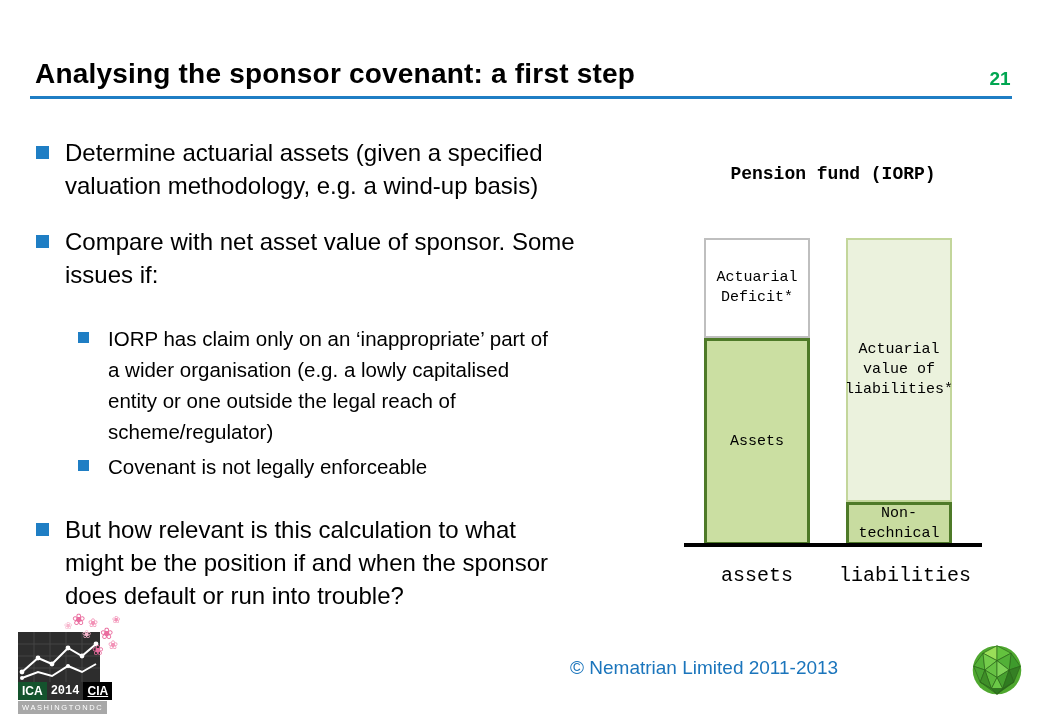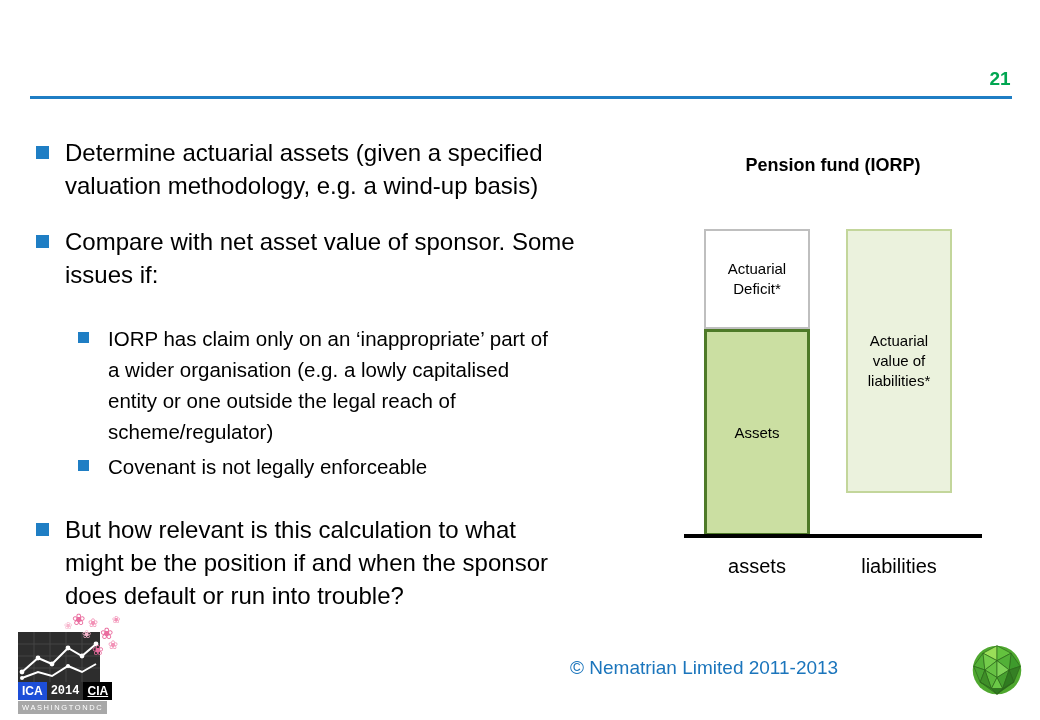--- a/index.html
+++ b/index.html
@@ -24,52 +24,53 @@
   .bullet .sq { position:absolute; left:0; background:#1F7EC4; }
   .bullet .tx { display:block; white-space:pre-line; color:#000; }
   .level1 { left:36px; width:610px; }
   .level1 .sq { width:13px; height:13px; top:10px; }
   .level1 .tx { margin-left:29px; font-size:24px; line-height:33px; }
   .level2 { left:78px; width:570px; }
   .level2 .sq { width:11px; height:11px; top:9px; }
   .level2 .tx { margin-left:30px; font-size:20.5px; line-height:31px; }
 
   
-  .chart { position:absolute; left:684px; top:147px; width:298px; height:470px; }
+  .chart { position:absolute; left:684px; top:156px; width:298px; height:470px;font-family:Liberation Mono, monospace; }
   .chart-title { position:absolute; left:0; top:8px; width:100%; text-align:center;
                  font-size:18px; font-weight:bold; }
   .baseline { position:absolute; left:0; top:387px; width:298px; height:4px; background:#000; z-index:3; }
   .bar { position:absolute; z-index:2; }
   .seg { box-sizing:border-box; width:100%; display:flex; align-items:center; justify-content:center;
          text-align:center; font-size:15px; line-height:20px; white-space:pre-line; }
   .cat { position:absolute; top:408px; width:120px; text-align:center; font-size:20px; }
 
   
   .copyright { position:absolute; left:570px; top:657px; width:378px; text-align:left;
                font-size:19px; color:#1B75BC; }
   .globe { position:absolute; left:969px; top:641px; }
 
   
   .logo { position:absolute; left:16px; top:612px; width:112px; height:106px; }
   .logo-chart { position:absolute; left:2px; top:20px; width:82px; height:50px; background:#2D2D2D; }
   .logo-row1 { position:absolute; left:2px; top:70px; height:18px; display:flex; font-weight:bold;
                font-size:12px; line-height:18px; color:#fff; }
   .logo-row1 .cell { padding:0 4px; }
-  .cell-ica { background:#1d4ed8; }
+  .cell-ica { background:#14532d; }
   .cell-year { background:#2D2D2D;font-family:Liberation Mono, monospace; }
   .cell-cia { background:#000000;text-decoration:underline; }
   .logo-row2 { position:absolute; left:2px; top:89px; height:13px; background:#A8A8A8; color:#fff;
                font-size:7.5px; line-height:13px; letter-spacing:1.6px; padding:0 4px; display:flex; gap:0; }
   .blossom { position:absolute; z-index:4; }
 </style>
 </head>
 <body>
 
 <div class="slide">
 
+  <div class="title">Analysing the sponsor covenant: a first step</div>
   <div class="pagenum">21</div>
   <div class="rule"></div>
 
   <div id="bullet-list">
       <div class="bullet level1" style="top: 136px;">
         <span class="sq"></span>
         <span class="tx">Determine actuarial assets (given a specified
 valuation methodology, e.g. a wind-up basis)</span>
       </div>
       <div class="bullet level1" style="top: 225px;">
@@ -102,20 +103,22 @@
   <div class="bar" style="left: 20px; top: 82px; width: 106px;">
         <div class="seg" style="height: 100px; background: rgb(255, 255, 255); border: 2px solid rgb(191, 191, 191);">Actuarial
 Deficit*</div>
         <div class="seg" style="height: 207px; background: rgb(203, 223, 162); border: 3px solid rgb(78, 122, 40);">Assets</div>
       </div>
       <div class="cat" style="left: 13px;">assets</div>
       <div class="bar" style="left: 162px; top: 82px; width: 106px;">
         <div class="seg" style="height: 264px; background: rgb(235, 242, 221); border: 2px solid rgb(195, 214, 155);">Actuarial
 value of
 liabilities*</div>
+        <div class="seg" style="height: 43px; background: rgb(200, 220, 160); border: 3px solid rgb(78, 122, 40);">Non-
+technical</div>
       </div>
       <div class="cat" style="left: 155px;">liabilities</div>
     </div>
 
   <div class="logo">
     <div class="logo-chart">
       <svg width="82" height="50" viewBox="0 0 82 50">
         <g stroke="#454545" stroke-width="1">
           <line x1="16" y1="0" x2="16" y2="50"></line>
             <line x1="32" y1="0" x2="32" y2="50"></line>

